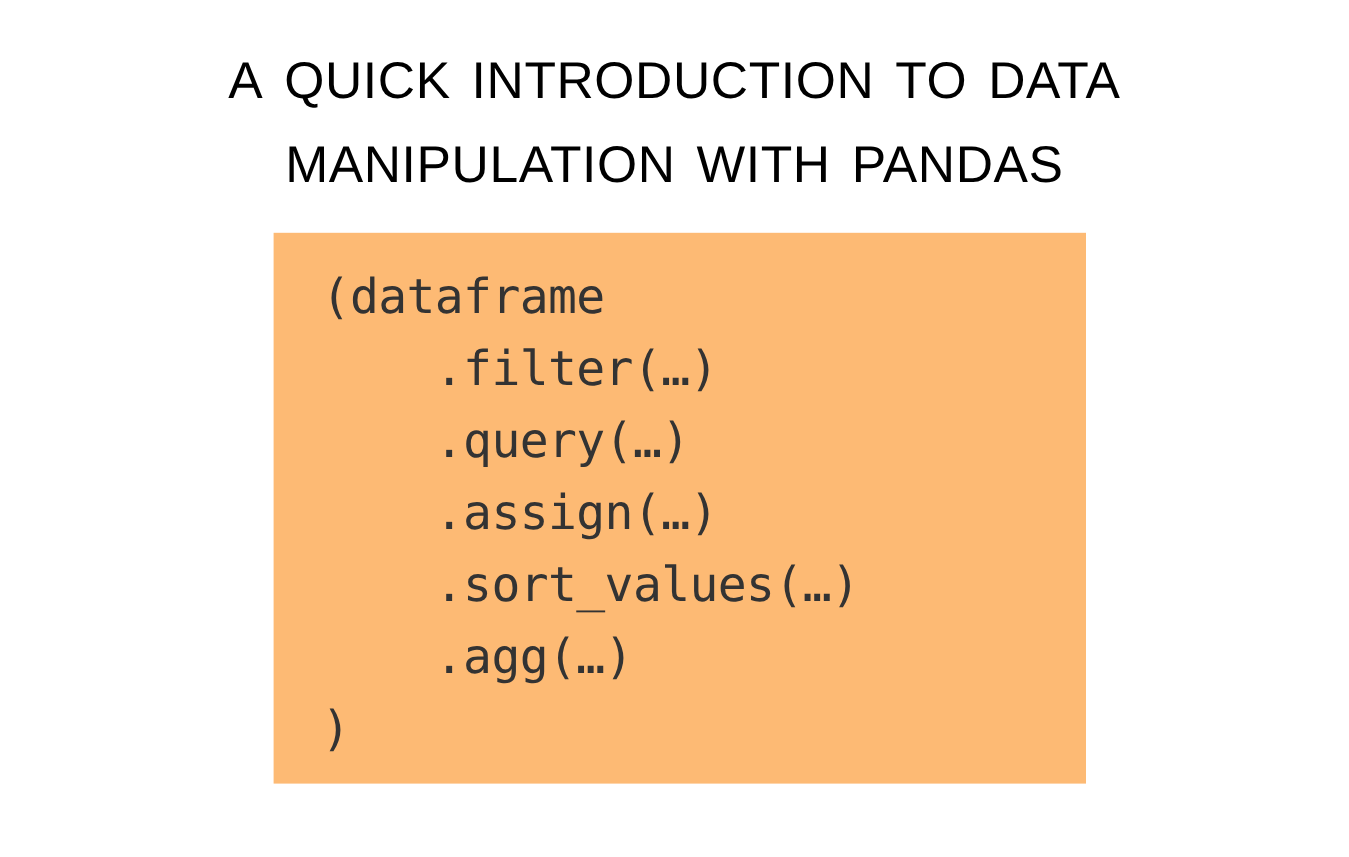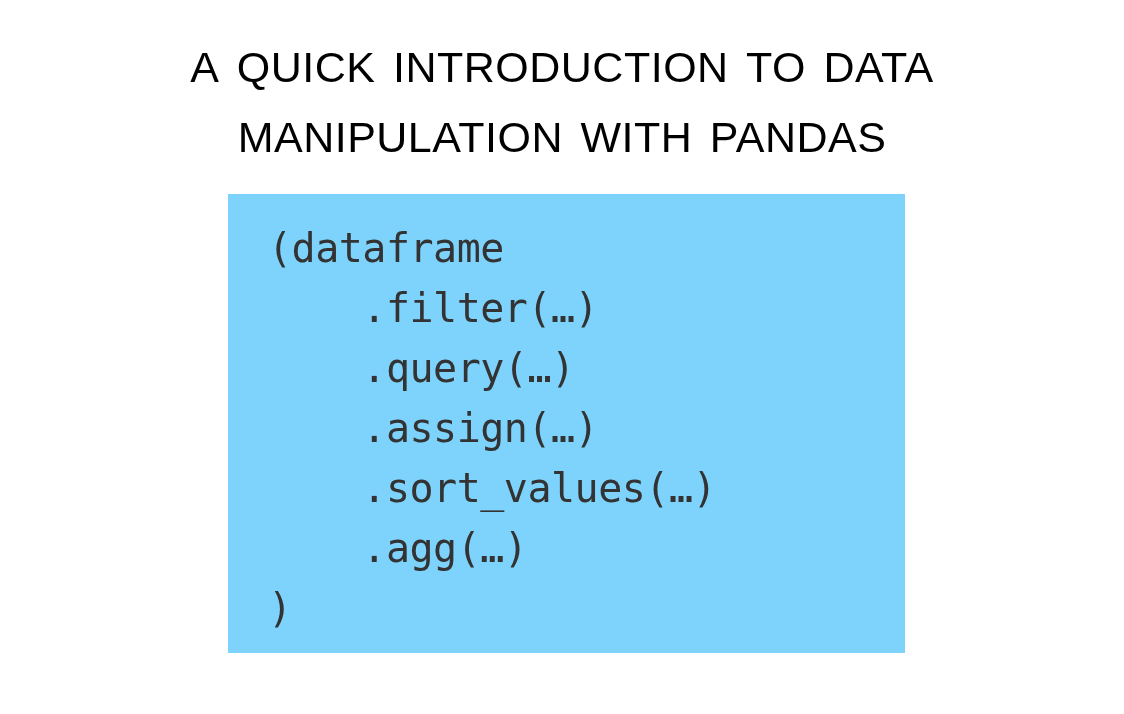--- a/index.html
+++ b/index.html
@@ -48,21 +48,21 @@
 
   
 
   
   .code-block {
     position: absolute;
     left: 228px;
     top: 194px;
     width: 677px;
     height: 459px;
-    background: #7dd3fc;
+    background: #fdba74;
     box-sizing: border-box;
     padding: 24px 0 0 40px;
   }
 
   .code-pre {
     margin: 0;
     padding: 0;
     font-family: "DejaVu Sans Mono", "Liberation Mono", monospace;
     font-size: 40px;
     line-height: 60px;

